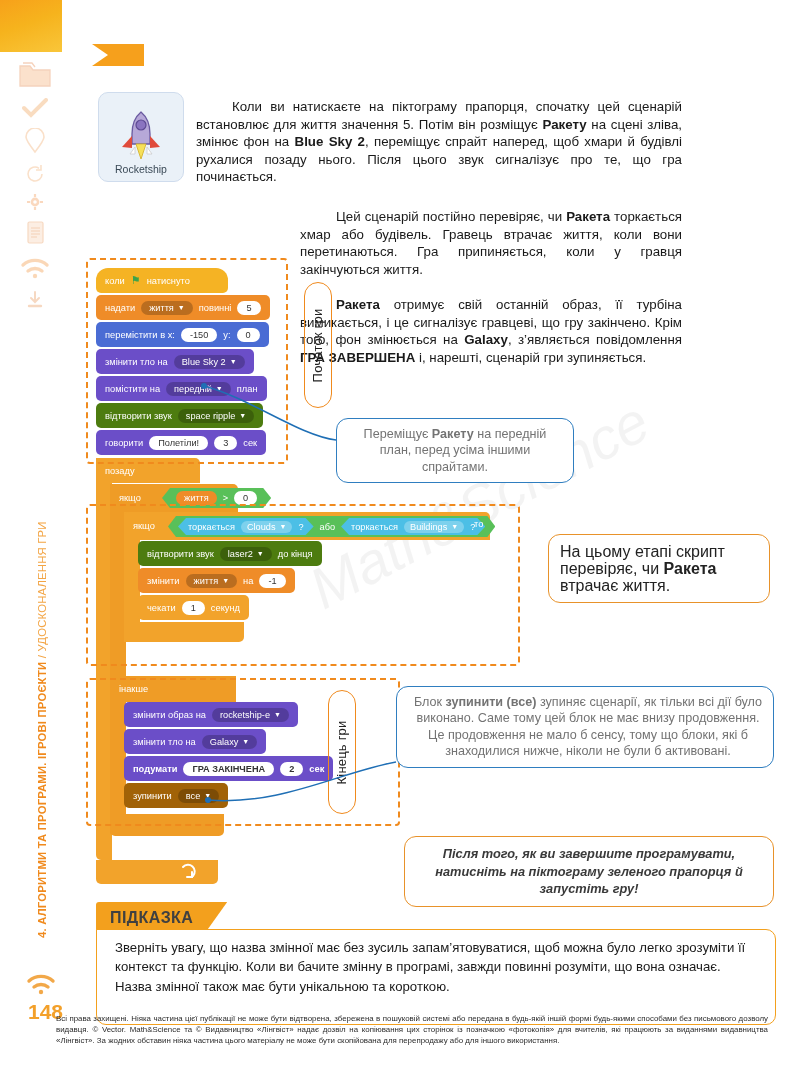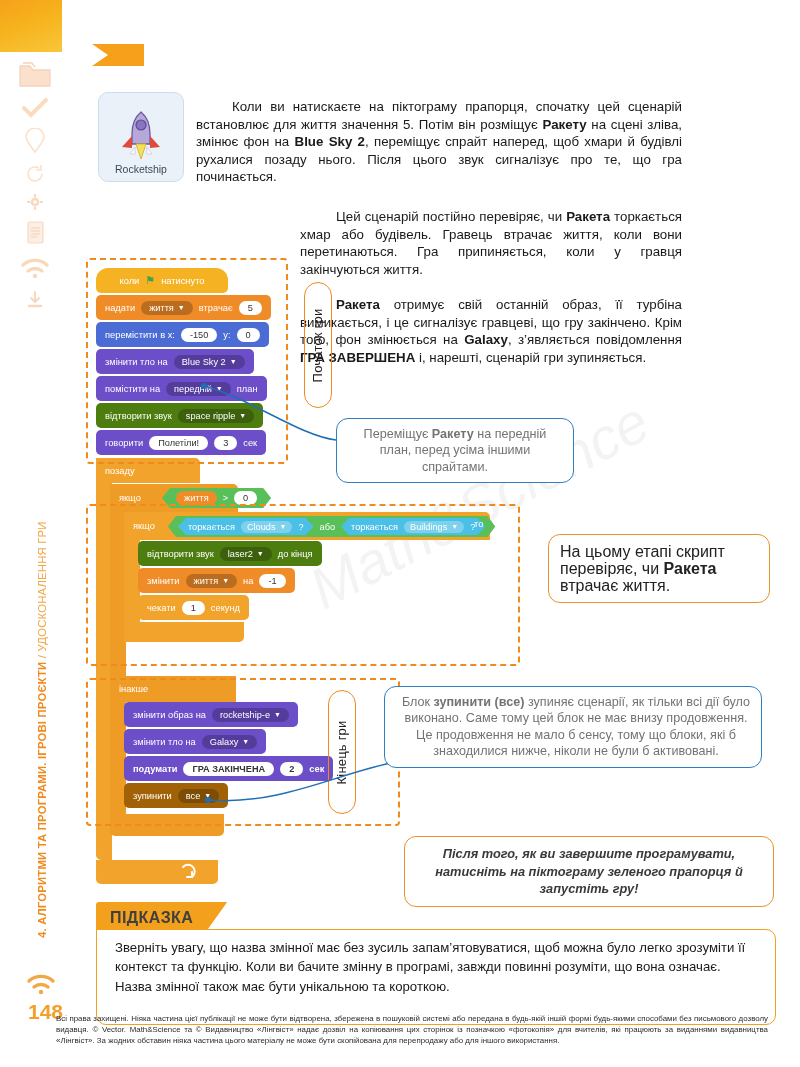--- a/index.html
+++ b/index.html
@@ -82,21 +82,21 @@
   .brk-2 { left:328px; top:690px; width:28px; height:124px; }
 
   
   .callout {
     position:absolute; border:1.5px solid #2f7ec0; border-radius:12px;
     background:#fff; color:#737373; font-size:12.6px; line-height:16.4px;
     text-align:center; padding:7px 10px;
   }
   .callout b { font-weight:700; }
   .co-1 { left:336px; top:418px; width:238px; }
-  .co-3 { left:384px; top:686px; width:378px;padding-left:16px; }
+  .co-3 { left:396px; top:686px; width:378px;padding-left:16px; }
 
   .callout-orange {
     position:absolute; border:1.5px solid #e8922a; border-radius:12px;
     background:#fff; color:#222; font-size:16px; line-height:17px;
     padding:8px 11px;
   }
   .co-2 { left:548px; top:534px; width:222px; }
   .co-2 b { font-weight:700; }
   .co-4 {
     left:404px; top:836px; width:370px;
@@ -135,21 +135,21 @@
     transform: rotate(-28deg); pointer-events:none; white-space:nowrap;
   }
 
   
   .blocks { position:absolute; left:96px; top:268px; width:420px; }
   .blk {
     position:absolute; display:flex; align-items:center; gap:6px;
     border-radius:5px; color:#fff; font-size:9.3px; padding:0 9px;
     height:25px; white-space:nowrap;
   }
-  .blk.events   { background:#f5b324;justify-content:center; }
+  .blk.events   { background:#f5b324; }
   .blk.vars     { background:#ef8c28; }
   .blk.motion   { background:#4a6cd4; }
   .blk.looks    { background:#6b4ec8; }
   .blk.sound    { background:#4d7c0f; }
   .blk.control  { background:#f2a32b; }
 
   .oval {
     background:rgba(0,0,0,.22); border-radius:12px;
     padding:2px 8px; font-size:9.2px; color:#fff; display:inline-flex; align-items:center; gap:4px;
   }
@@ -266,21 +266,21 @@
     <span class="flag-ico">⚑</span>
     <span>натиснуто</span>
   </div>
 
   <div class="blk vars" style="left:0; top:27px;">
     <span>надати</span>
     <span class="oval">
       <span>життя</span>
         <span class="dd">▼</span>
     </span>
-    <span>втрачає</span>
+    <span>повинні</span>
     <span class="white-oval">5</span>
   </div>
 
   <div class="blk motion" style="left:0; top:54px;">
     <span>перемістити в x:</span>
     <span class="white-oval">-150</span>
     <span>y:</span>
     <span class="white-oval">0</span>
   </div>
 

